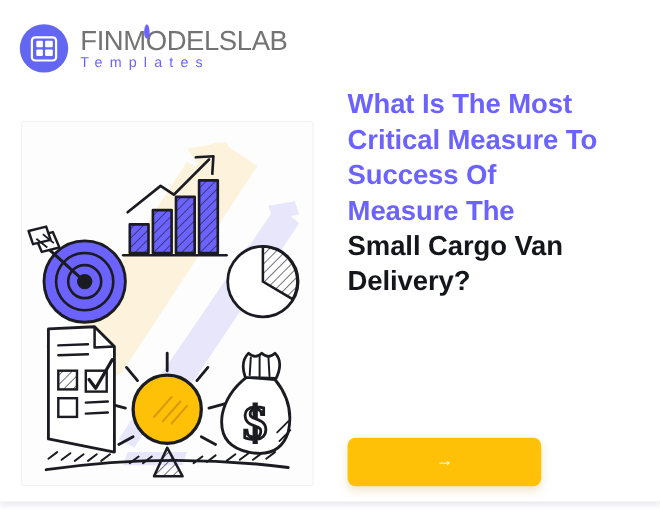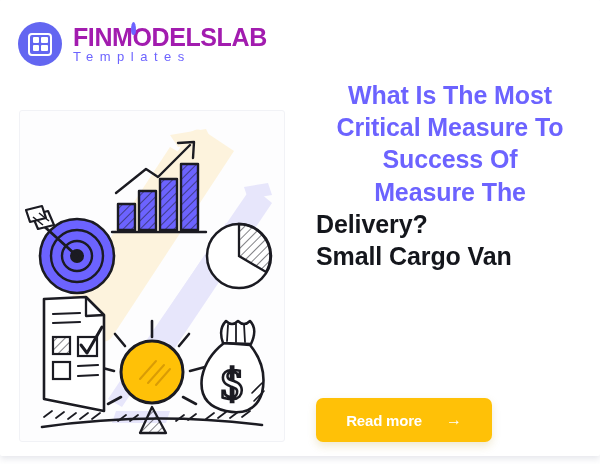--- a/index.html
+++ b/index.html
@@ -58,23 +58,23 @@
     box-sizing: border-box;
   }
   .logo-grid i {
     background: #ffffff;
     border-radius: 1px;
     display: block;
   }
   .logo-text { display: block; }
   .logo-word {
     font-size: 25px;
-    font-weight: bold;
+    font-weight: normal;
     letter-spacing: -0.4px;
-    color: #a21caf;
+    color: #737373;
     line-height: 1;
     position: relative;
     display: inline-block;
   }
   .logo-drop {
     position: absolute;
     left: 58px;
     top: -3px;
     width: 5px;
     height: 13px;
@@ -107,21 +107,21 @@
   .headline {
     position: absolute;
     left: 316px;
     top: 62px;
     width: 268px;
     font-size: 25px;
     font-weight: bold;
     line-height: 1.29;
     letter-spacing: -0.1px;
   }
-  .headline .q { color: #6C63FF; display: block; text-align: center; }
+  .headline .q { color: #6C63FF; display: block; }
   .headline .s { color: #14161c; display: block; }
 
   
   .btn {
     position: absolute;
     left: 316px;
     top: 398px;
     width: 176px;
     height: 44px;
     background: #FFC107;
@@ -294,22 +294,21 @@
         <line x1="222" y1="306" x2="230" y2="300"></line>
       </g>
     </svg>
   </div>
 
   <h1 class="headline">
     <span class="q">What Is The Most</span>
     <span class="q">Critical Measure To</span>
     <span class="q">Success Of</span>
     <span class="q">Measure The</span>
+    <span class="s">Small Cargo Van</span>
     <span class="s">Delivery?</span>
-    <span class="s">Small Cargo Van</span>
   </h1>
 
   <button class="btn">
-    <span>Read more</span>
     <span class="arrow">→</span>
   </button>
 
 </div>
 
 </body></html>

